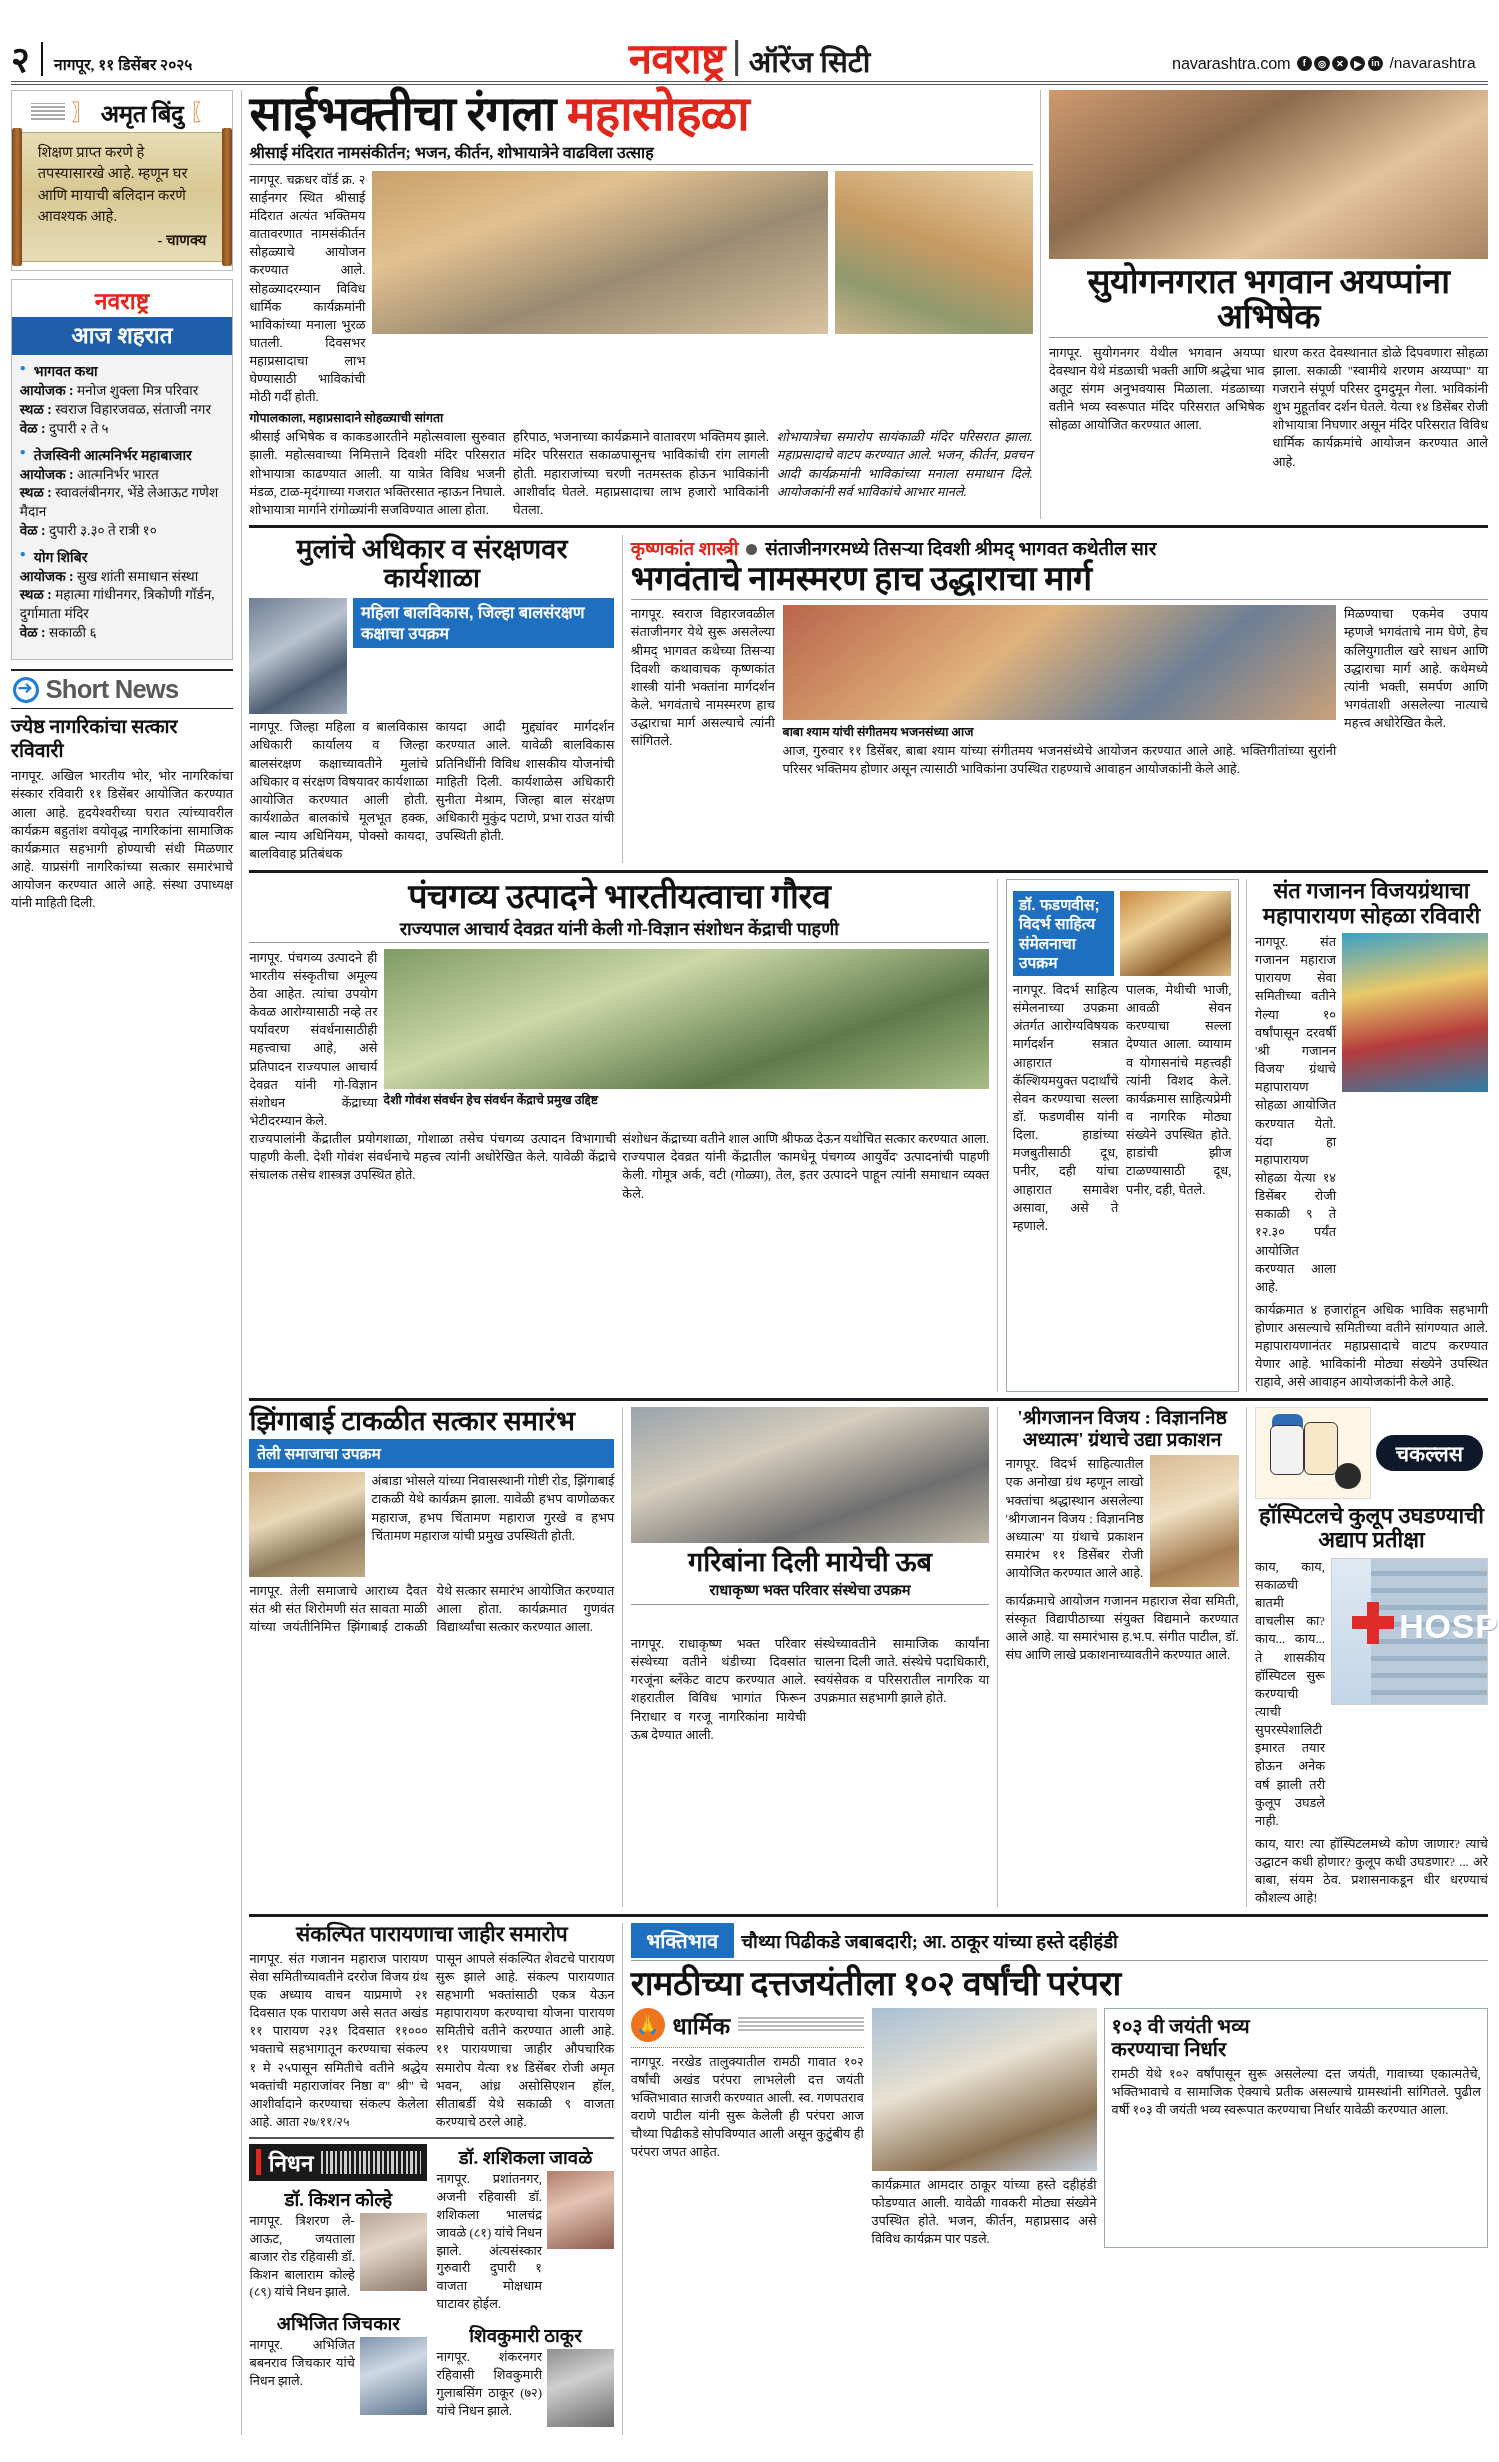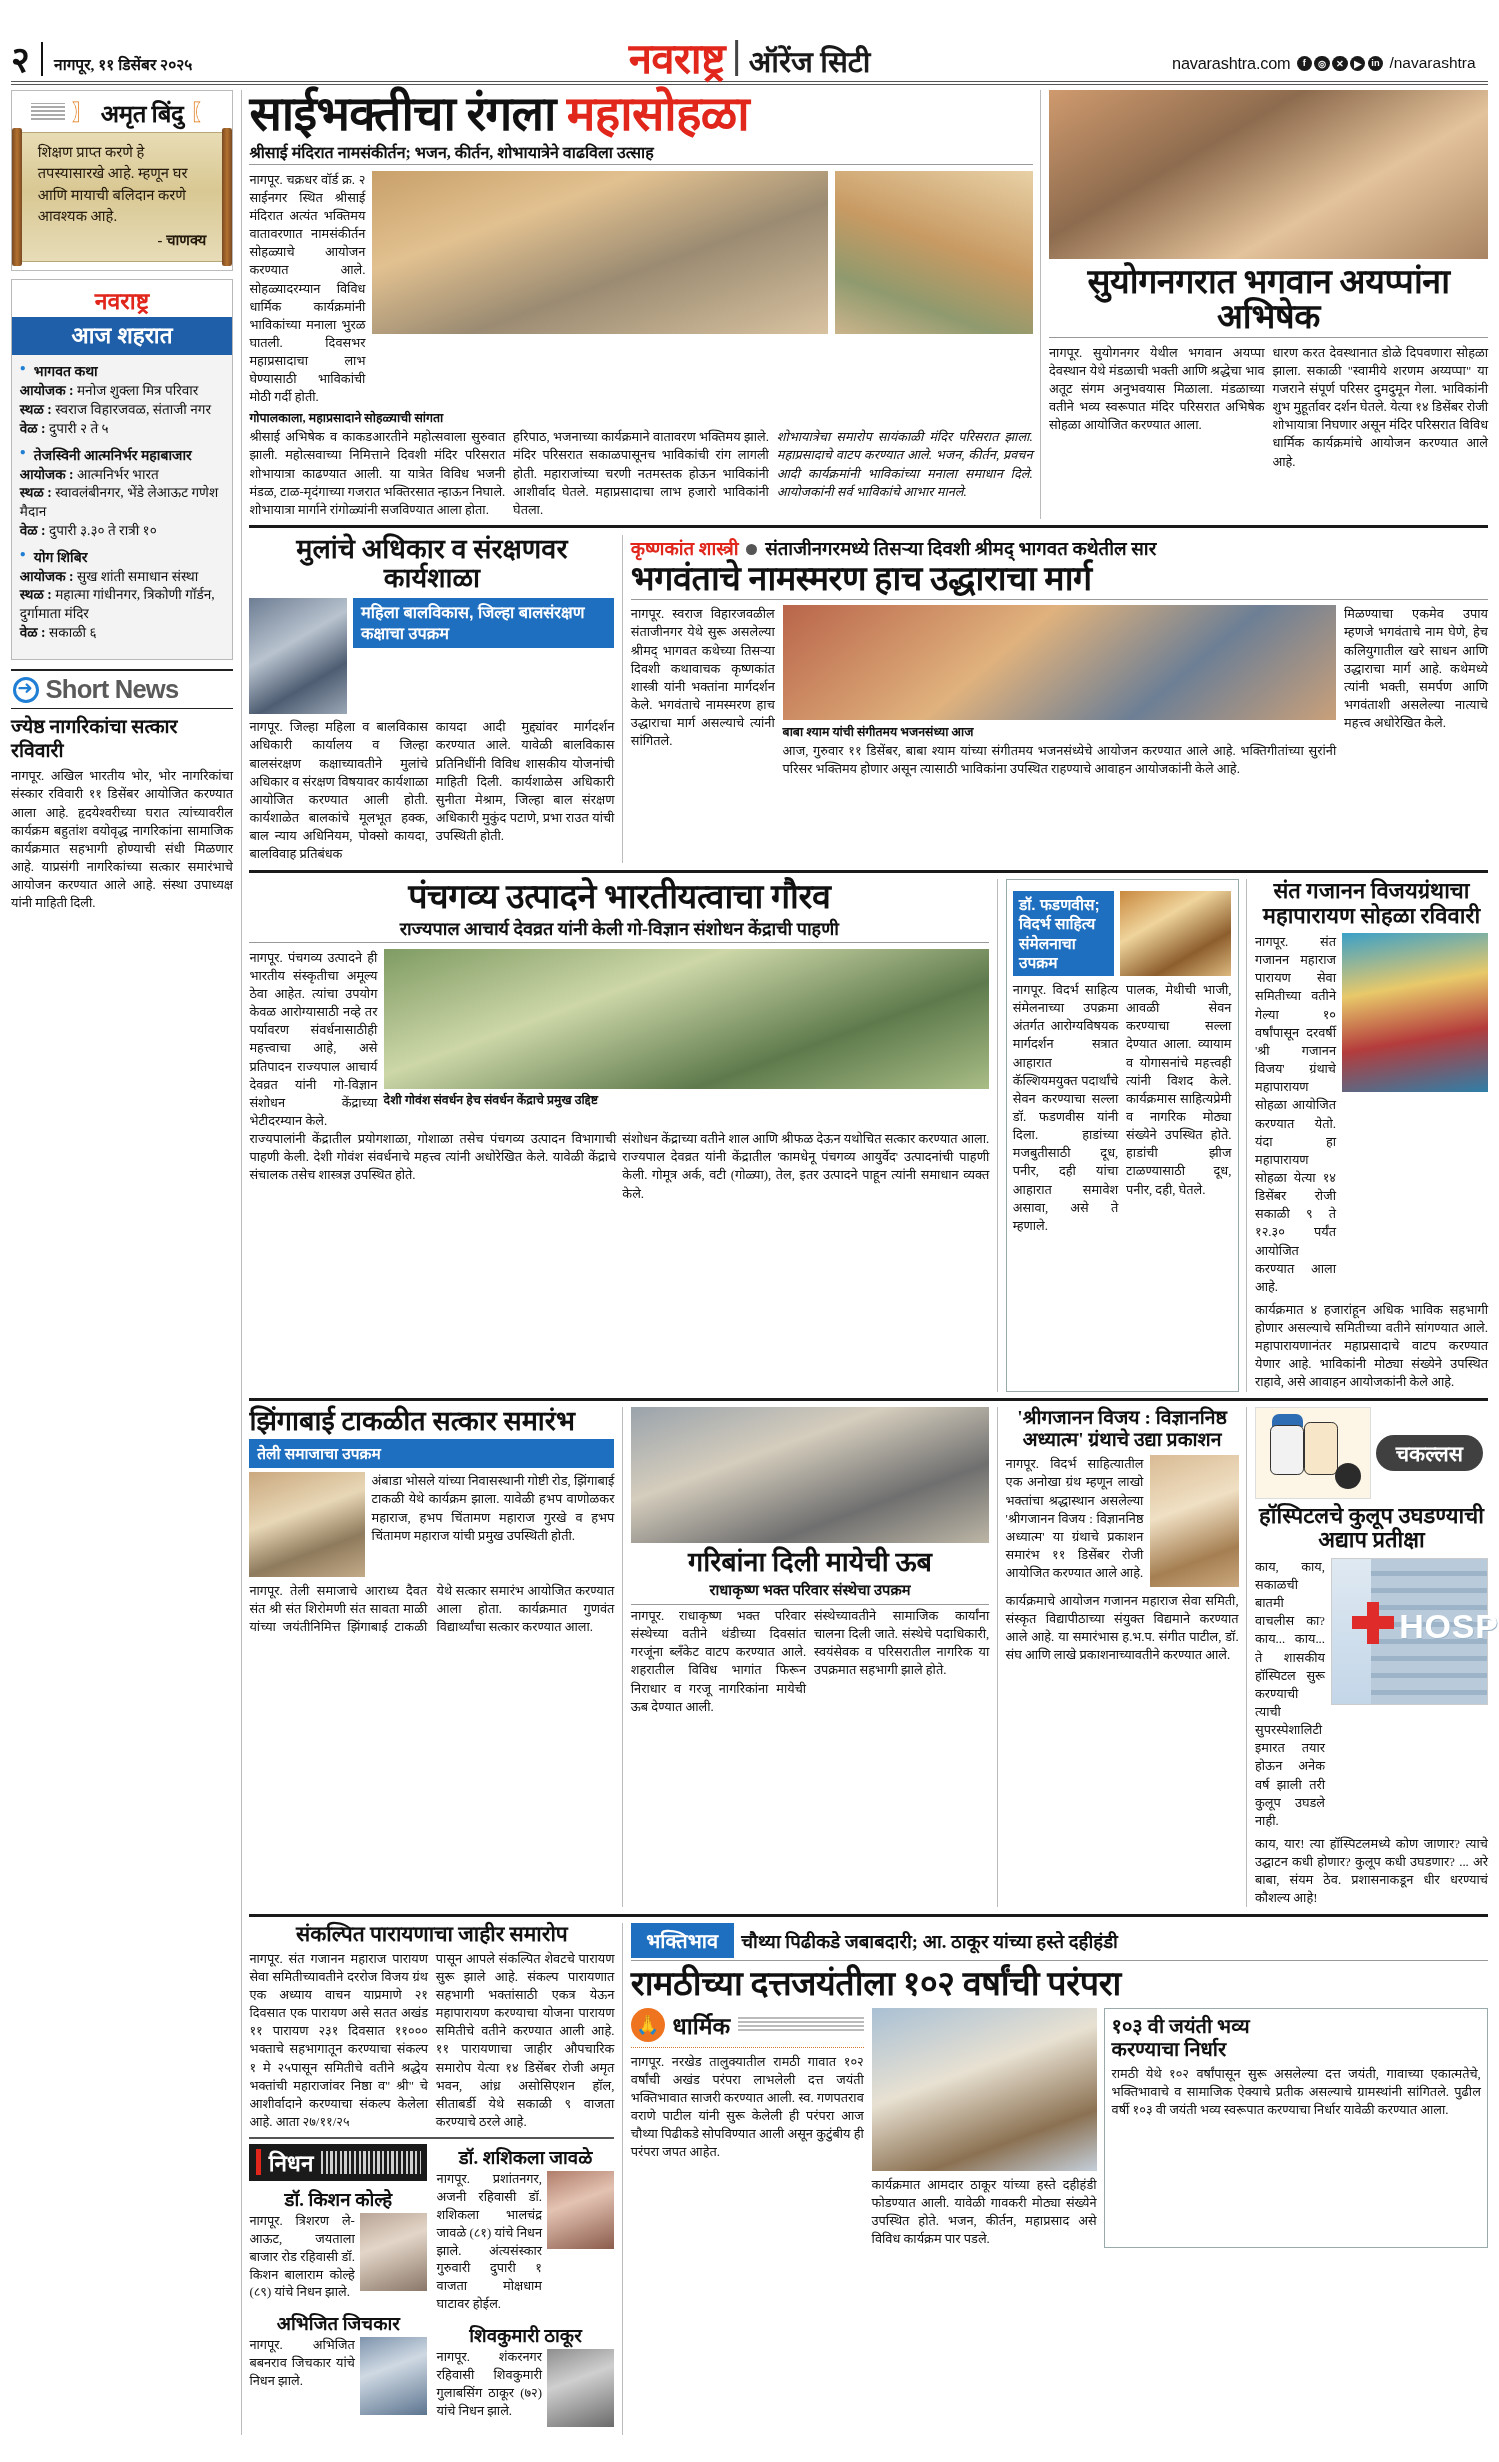--- a/index.html
+++ b/index.html
@@ -112,21 +112,21 @@
   .ph-o4 { background: linear-gradient(160deg,#b07d6a,#e4c3b3 40%,#8b5c4c); }
   .ph-o5 { background: linear-gradient(160deg,#8e8e8e,#cfcfcf 40%,#6b6b6b); }
 
   
   .kicker { display: flex; align-items: baseline; gap: 7.8px; font-size: 18.6px; font-weight: 700; margin-bottom: 1.6px; }
   .kicker .name { color: #e1261c; font-weight: 800; }
   .kicker .dot { width: 11px; height: 11px; border-radius: 50%; background: #555; display: inline-block; }
 
   .tag-blue { background: #1f6fc0; color: #fff; font-weight: 800; font-size: 20px; padding: 3.9px 15.5px;
               display: inline-block; font-family: "Liberation Sans", sans-serif; }
-  .tag-pill { background: #404040; color: #fff; font-weight: 800; font-size: 21px; padding: 3.9px 20px;
+  .tag-pill { background: #0f172a; color: #fff; font-weight: 800; font-size: 21px; padding: 3.9px 20px;
               border-radius: 18.6px; display: inline-block; font-family: "Liberation Sans", sans-serif; }
 
   .dharmik-head { display: flex; align-items: center; gap: 7.8px; border-bottom: 1.6px dotted #d4772a; padding-bottom: 4.7px; margin-bottom: 4.7px; }
   .dh-circle { width: 34px; height: 34px; border-radius: 50%; background: #ef7420; color: #fff; flex: none;
                display: flex; align-items: center; justify-content: center; font-size: 18.6px; }
   .dh-title { font-size: 23px; font-weight: 800; }
   .dh-lines { flex: 1; }
   .dh-lines div { height: 1.6px; background: #bbb; margin-bottom: 2.3px; }
 
   .nidhan-head { background: #1a1a1a; display: flex; align-items: center; gap: 7.8px; padding: 3.1px 6.2px; margin-bottom: 4.7px; }
@@ -395,21 +395,21 @@
           <div class="body-txt" style="margin-top:4.7px; column-count:2; column-gap:9.3px;">नागपूर. तेली समाजाचे आराध्य दैवत संत श्री संत शिरोमणी संत सावता माळी यांच्या जयंतीनिमित्त झिंगाबाई टाकळी येथे सत्कार समारंभ आयोजित करण्यात आला होता. कार्यक्रमात गुणवंत विद्यार्थ्यांचा सत्कार करण्यात आला.</div>
         </div>
 
         <div class="vsep"></div>
 
         <div class="col" style="flex:1;">
           <div class="photo ph-street" style="height:136px;"></div>
           <div class="hl-md center" style="margin-top:4.7px;">गरिबांना दिली मायेची ऊब</div>
           <div class="center" style="font-size:14.7px; font-weight:700; margin:2.3px 0;">राधाकृष्ण भक्त परिवार संस्थेचा उपक्रम</div>
           <div class="rule-hair"></div>
-          <div style="display:flex; gap:7.8px;">
+          <div style="display:flex; gap:7.8px;margin-top:28px;">
             <div class="body-txt" style="flex:1;">नागपूर. राधाकृष्ण भक्त परिवार संस्थेच्या वतीने थंडीच्या दिवसांत गरजूंना ब्लँकेट वाटप करण्यात आले. शहरातील विविध भागांत फिरून निराधार व गरजू नागरिकांना मायेची ऊब देण्यात आली.</div>
             <div class="body-txt" style="flex:1;">संस्थेच्यावतीने सामाजिक कार्यांना चालना दिली जाते. संस्थेचे पदाधिकारी, स्वयंसेवक व परिसरातील नागरिक या उपक्रमात सहभागी झाले होते.</div>
           </div>
         </div>
 
         <div class="vsep"></div>
 
         <div class="col" style="width:233px; flex:none;">
           <div class="hl-sm center" style="font-size:19.4px;">'श्रीगजानन विजय : विज्ञाननिष्ठ अध्यात्म' ग्रंथाचे उद्या प्रकाशन</div>
           <div style="display:flex; gap:6.2px; margin-top:4.7px;">

